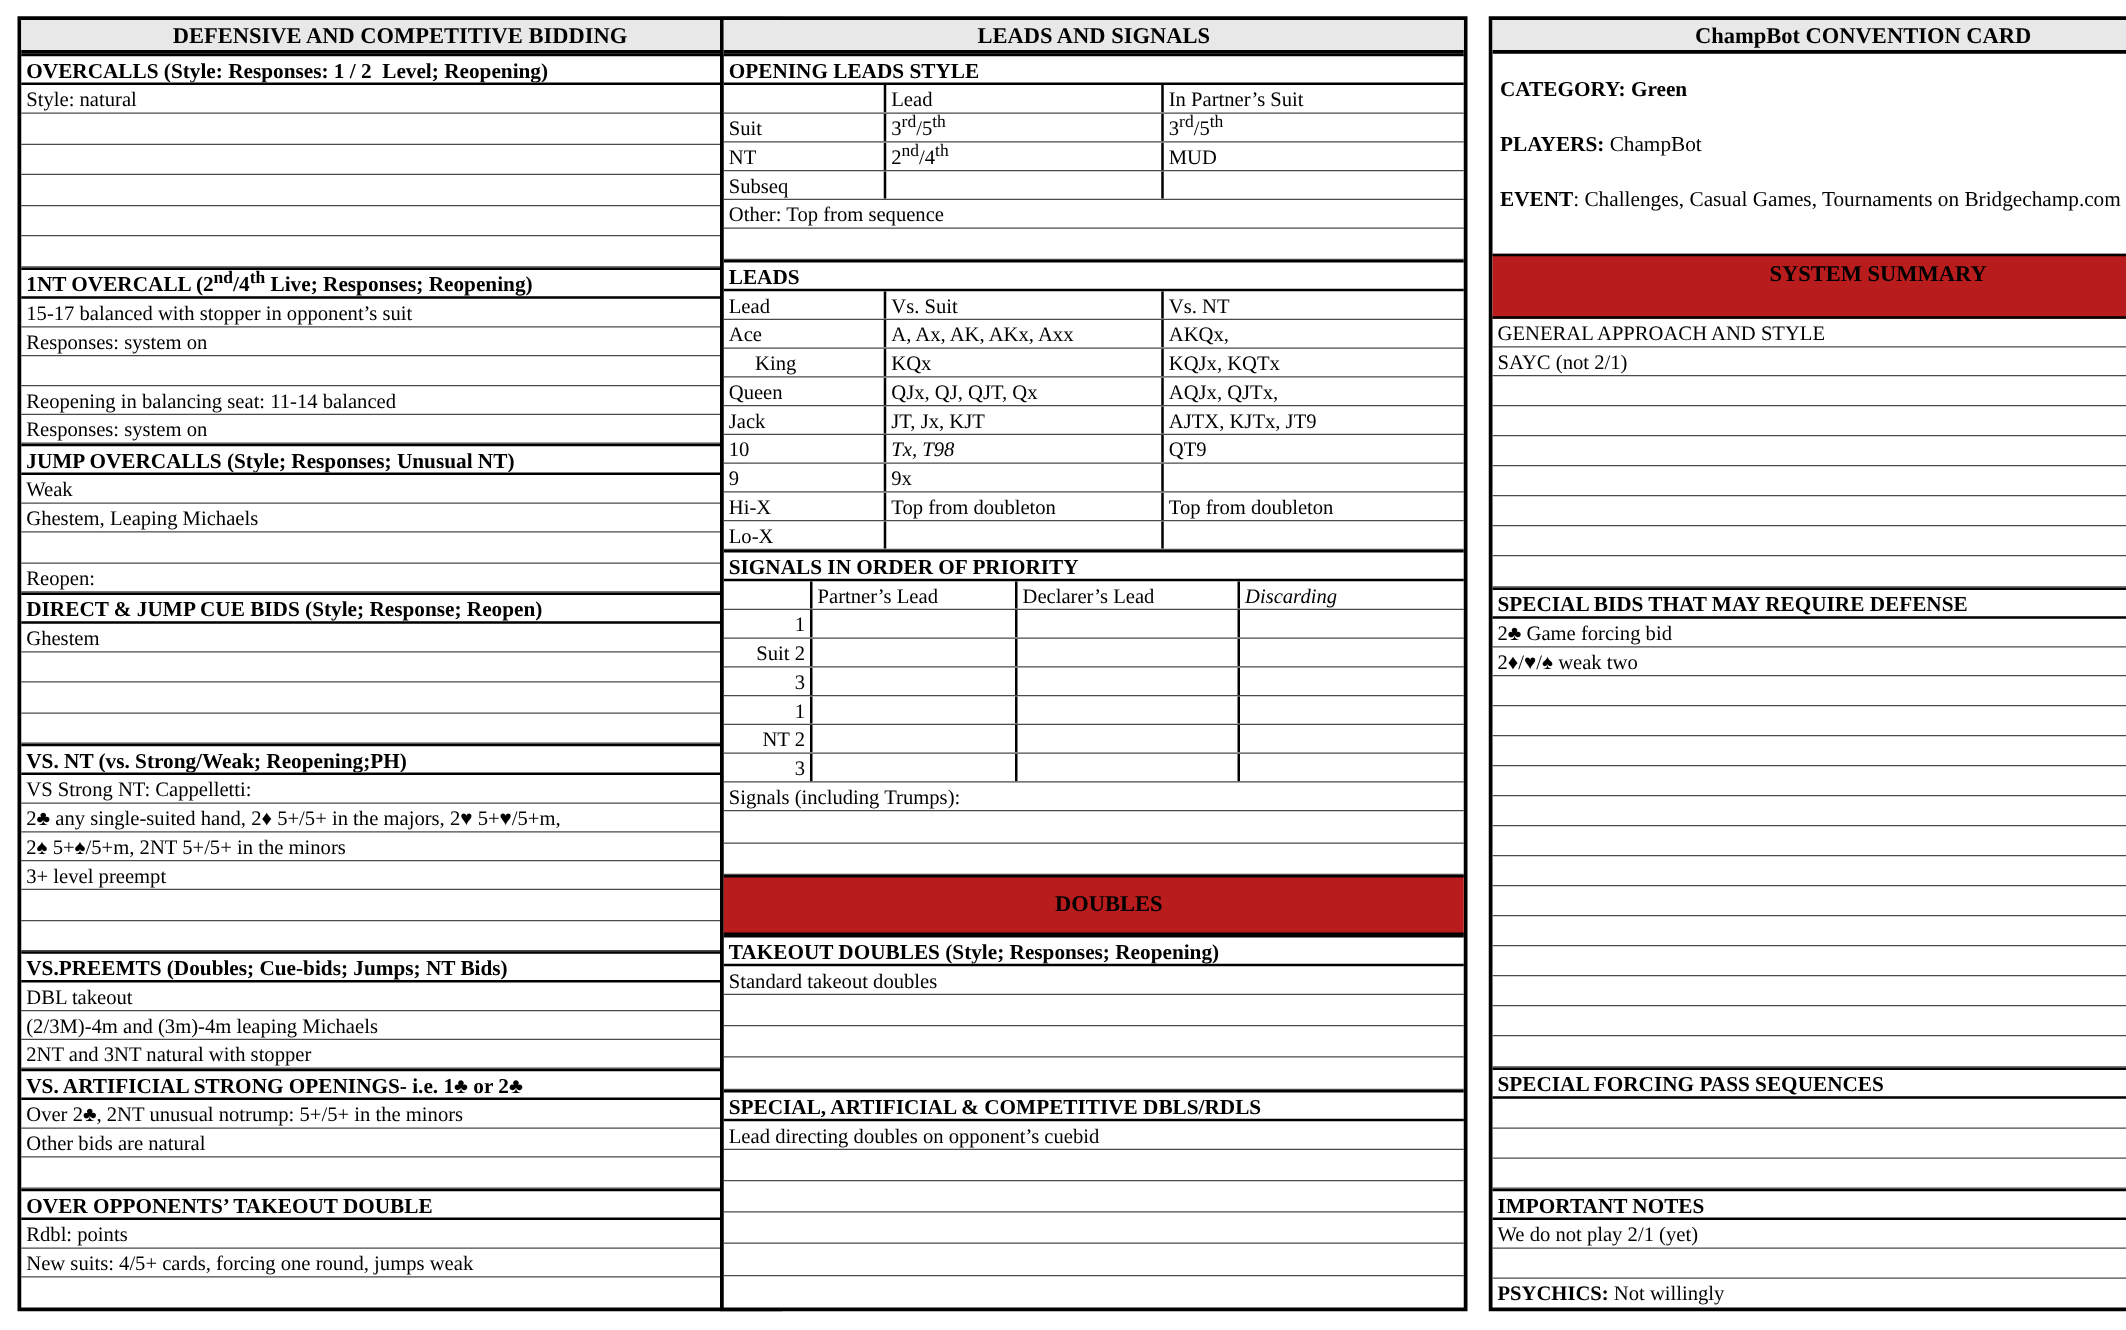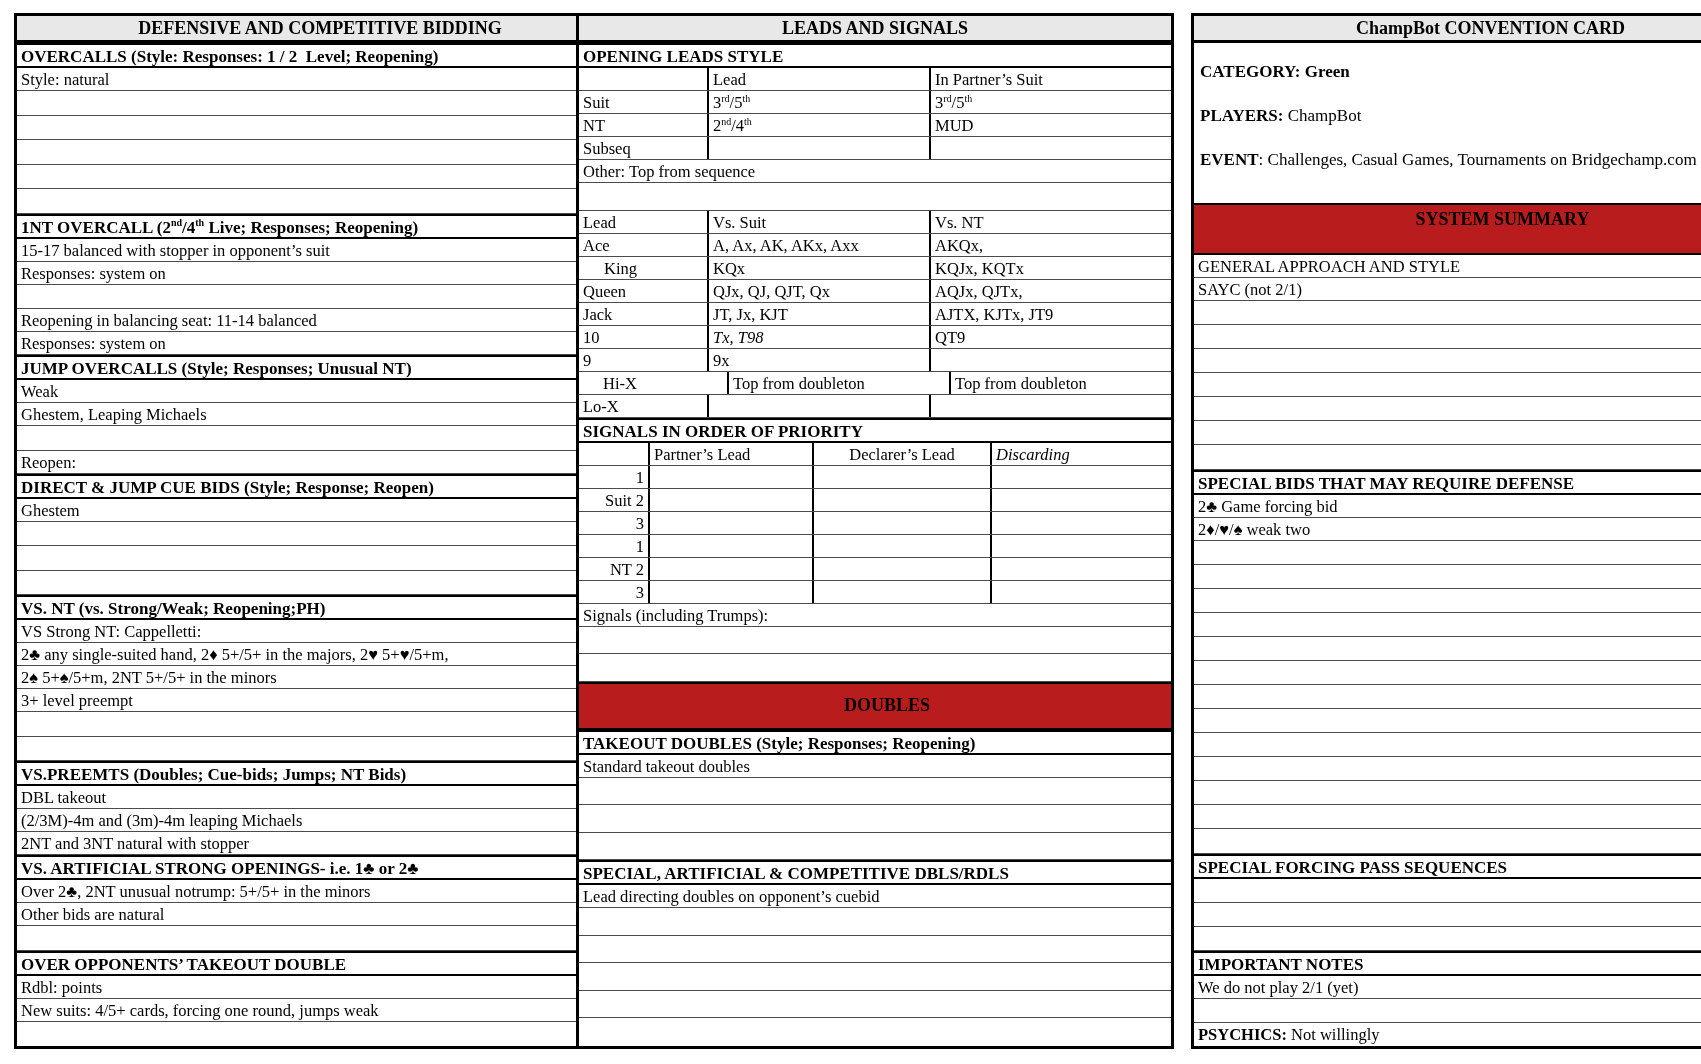--- a/index.html
+++ b/index.html
@@ -20,21 +20,21 @@
        font-weight:bold;font-size:17px;}
   .banner{box-sizing:border-box;background:#b91c1c;border-top:2px solid #000;border-bottom:2px solid #000;
        font-weight:bold;font-size:18px;display:flex;justify-content:center;align-items:center;overflow:hidden;padding-left:24px;}
   .banner.top-align{align-items:flex-start;padding-top:4px;}
   .trow{flex:0 0 23px;display:flex;box-sizing:border-box;border-bottom:1px solid #4a4a4a;overflow:hidden;}
   .tcell{box-sizing:border-box;border-right:2px solid #000;padding:1px 4px 0;
        font-size:16.5px;line-height:21px;white-space:pre;overflow:hidden;}
   .tcell:last-child{border-right:none;}
   .freetext{box-sizing:border-box;padding:17px 6px 0;font-size:17px;overflow:hidden;}
   .ft-line{margin-bottom:21px;line-height:23px;min-height:23px;}
-  sup{font-size:10px;line-height:0;}
+  sup{font-size:14px;line-height:0;}
   .col > :last-child{border-bottom:none;}
 </style>
 </head>
 <body>
 
 <div class="card">
   <section class="col" id="col0">
       <div class="title">DEFENSIVE AND COMPETITIVE BIDDING</div>
       <div class="row section">OVERCALLS (Style: Responses: 1 / 2  Level; Reopening)</div>
       <div class="row text">Style: natural</div>
@@ -97,20 +97,21 @@
         <div class="tcell" style="flex: 0 0 222px;">2<sup>nd</sup>/4<sup>th</sup></div>
         <div class="tcell" style="flex: 1 1 auto;">MUD</div>
       </div>
       <div class="trow">
         <div class="tcell" style="flex: 0 0 130px;">Subseq</div>
         <div class="tcell" style="flex: 0 0 222px;"></div>
         <div class="tcell" style="flex: 1 1 auto;"></div>
       </div>
       <div class="row text">Other: Top from sequence</div>
       <div class="row empty"></div>
+      <div class="row section">LEADS</div>
       <div class="trow">
         <div class="tcell" style="flex: 0 0 130px;">Lead</div>
         <div class="tcell" style="flex: 0 0 222px;">Vs. Suit</div>
         <div class="tcell" style="flex: 1 1 auto;">Vs. NT</div>
       </div>
       <div class="trow">
         <div class="tcell" style="flex: 0 0 130px;">Ace</div>
         <div class="tcell" style="flex: 0 0 222px;">A, Ax, AK, AKx, Axx</div>
         <div class="tcell" style="flex: 1 1 auto;">AKQx,</div>
       </div>
@@ -133,34 +134,34 @@
         <div class="tcell" style="flex: 0 0 130px;">10</div>
         <div class="tcell" style="flex: 0 0 222px; font-style: italic;">Tx, T98</div>
         <div class="tcell" style="flex: 1 1 auto;">QT9</div>
       </div>
       <div class="trow">
         <div class="tcell" style="flex: 0 0 130px;">9</div>
         <div class="tcell" style="flex: 0 0 222px;">9x</div>
         <div class="tcell" style="flex: 1 1 auto;"></div>
       </div>
       <div class="trow">
-        <div class="tcell" style="flex: 0 0 130px; margin-left: 20px;">Hi-X</div>
+        <div class="tcell" style="flex: 0 0 130px;">Hi-X</div>
         <div class="tcell" style="flex: 0 0 222px;">Top from doubleton</div>
         <div class="tcell" style="flex: 1 1 auto;">Top from doubleton</div>
       </div>
       <div class="trow">
         <div class="tcell" style="flex: 0 0 130px;">Lo-X</div>
         <div class="tcell" style="flex: 0 0 222px;"></div>
         <div class="tcell" style="flex: 1 1 auto;"></div>
       </div>
       <div class="row section">SIGNALS IN ORDER OF PRIORITY</div>
       <div class="trow">
         <div class="tcell" style="flex: 0 0 71px; text-align: right;"></div>
         <div class="tcell" style="flex: 0 0 164px; text-align: left;">Partner’s Lead</div>
-        <div class="tcell" style="flex: 0 0 178px; text-align: center;">Declarer’s Lead</div>
+        <div class="tcell" style="flex: 0 0 178px; text-align: left;">Declarer’s Lead</div>
         <div class="tcell" style="flex: 1 1 auto; text-align: left; font-style: italic;">Discarding</div>
       </div>
       <div class="trow">
         <div class="tcell" style="flex: 0 0 71px; text-align: right;">1</div>
         <div class="tcell" style="flex: 0 0 164px; text-align: left;"></div>
         <div class="tcell" style="flex: 0 0 178px; text-align: left;"></div>
         <div class="tcell" style="flex: 1 1 auto; text-align: left;"></div>
       </div>
       <div class="trow">
         <div class="tcell" style="flex: 0 0 71px; text-align: right;">Suit 2</div>

